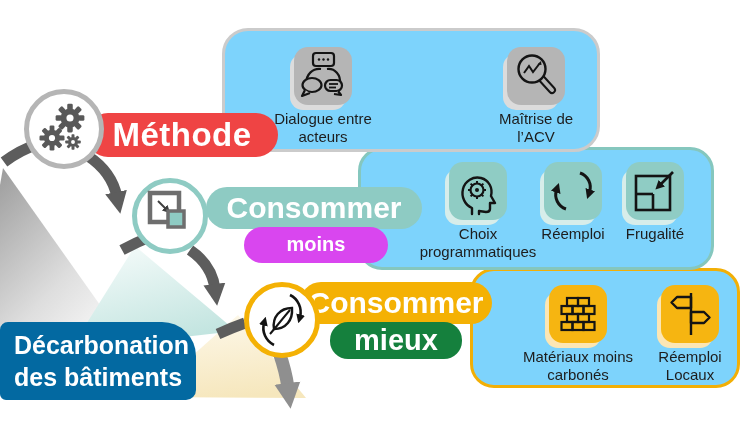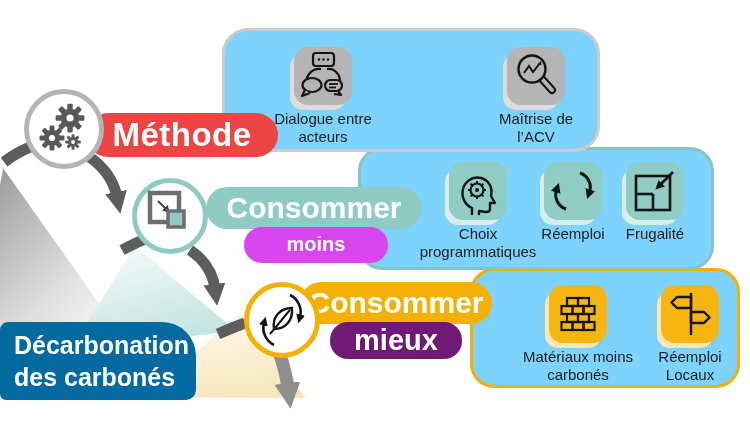--- a/index.html
+++ b/index.html
@@ -19,21 +19,21 @@
   .tile-yellow{background:#f6b511;box-shadow:-5px 6px 0 -1px #fce6b4;}
   .item-label{margin-top:5px;font-size:15px;line-height:1.22;color:#1d1d1d;}
   
   #arrows{position:absolute;left:0;top:0;z-index:4;}
   
   .pill{position:absolute;color:#fff;font-weight:bold;text-align:center;z-index:5;}
   #pill-methode{left:86px;top:107px;width:192px;height:44px;border-radius:22px;background:#ef4444;font-size:33px;line-height:44px;letter-spacing:.5px;margin-top:6px;}
   #pill-moins-1{left:206px;top:187px;width:216px;height:42px;border-radius:21px;background:#8ecbc3;font-size:30px;line-height:42px;}
   #pill-moins-2{left:244px;top:227px;width:144px;height:36px;border-radius:18px;background:#d946ef;font-size:20px;line-height:35px;}
   #pill-mieux-1{left:300px;top:282px;width:192px;height:42px;border-radius:21px;background:#f4b104;font-size:30px;line-height:42px;}
-  #pill-mieux-2{left:330px;top:322px;width:132px;height:37px;border-radius:18px;background:#701a75;font-size:29px;line-height:36px;}
+  #pill-mieux-2{left:330px;top:322px;width:132px;height:37px;border-radius:18px;background:#15803d;font-size:29px;line-height:36px;}
   
   .node-circle{position:absolute;background:#fff;border-radius:50%;box-sizing:border-box;
                display:flex;align-items:center;justify-content:center;z-index:6;}
   #circle-methode{left:24px;top:89px;width:80px;height:80px;border:5px solid #b5b5b5;}
   #circle-moins{left:132px;top:178px;width:76px;height:76px;border:5px solid #8ecbc3;}
   #circle-mieux{left:244px;top:282px;width:76px;height:76px;border:5px solid #f4b104;}
   
   #root-label{position:absolute;left:0;top:322px;width:196px;height:78px;background:#0369a1;
               border-radius:8px 34px 10px 6px;color:#fff;font-weight:bold;font-size:25px;
               display:flex;flex-direction:column;justify-content:center;padding-left:14px;
@@ -263,16 +263,16 @@
       </defs>
       <path d="M41 8 a19 19 0 0 1 10 22" fill="none" stroke="#141414" stroke-width="2.6" marker-end="url(#mk-leaf)"></path>
       <path d="M25 58 a19 19 0 0 1 -10 -22" fill="none" stroke="#141414" stroke-width="2.6" marker-end="url(#mk-leaf)"></path>
       <path d="M25 42 C23 30 31 21 43 21 C44 33 37 42 25 42 Z" fill="none" stroke="#141414" stroke-width="2.4"></path>
       <path d="M21 47 C28 39 34 31 41 23" fill="none" stroke="#141414" stroke-width="2"></path>
     </svg>
   </div>
 
   <div id="root-label">
     <span>Décarbonation</span>
-    <span>des carbonés</span>
+    <span>des bâtiments</span>
   </div>
 
 </div>
 
 </body></html>

